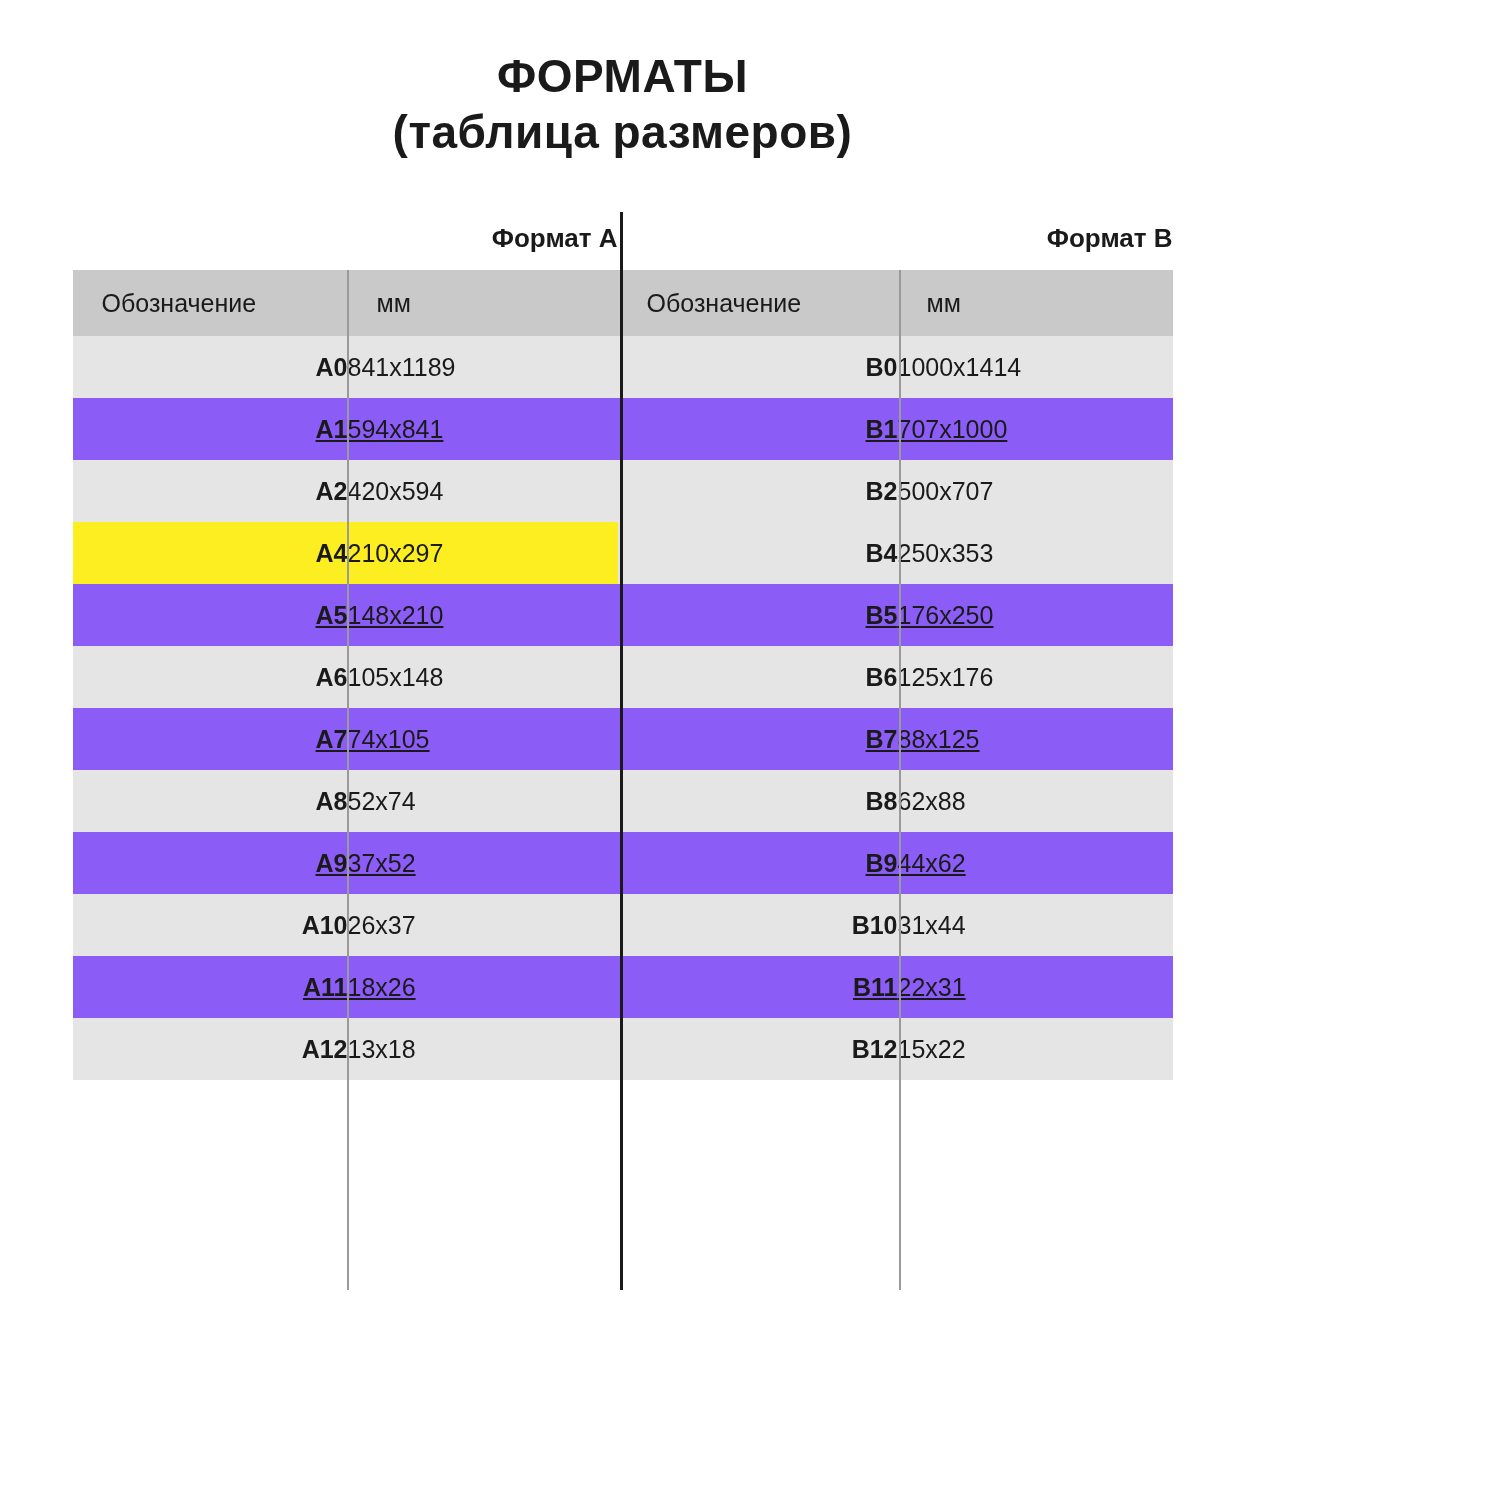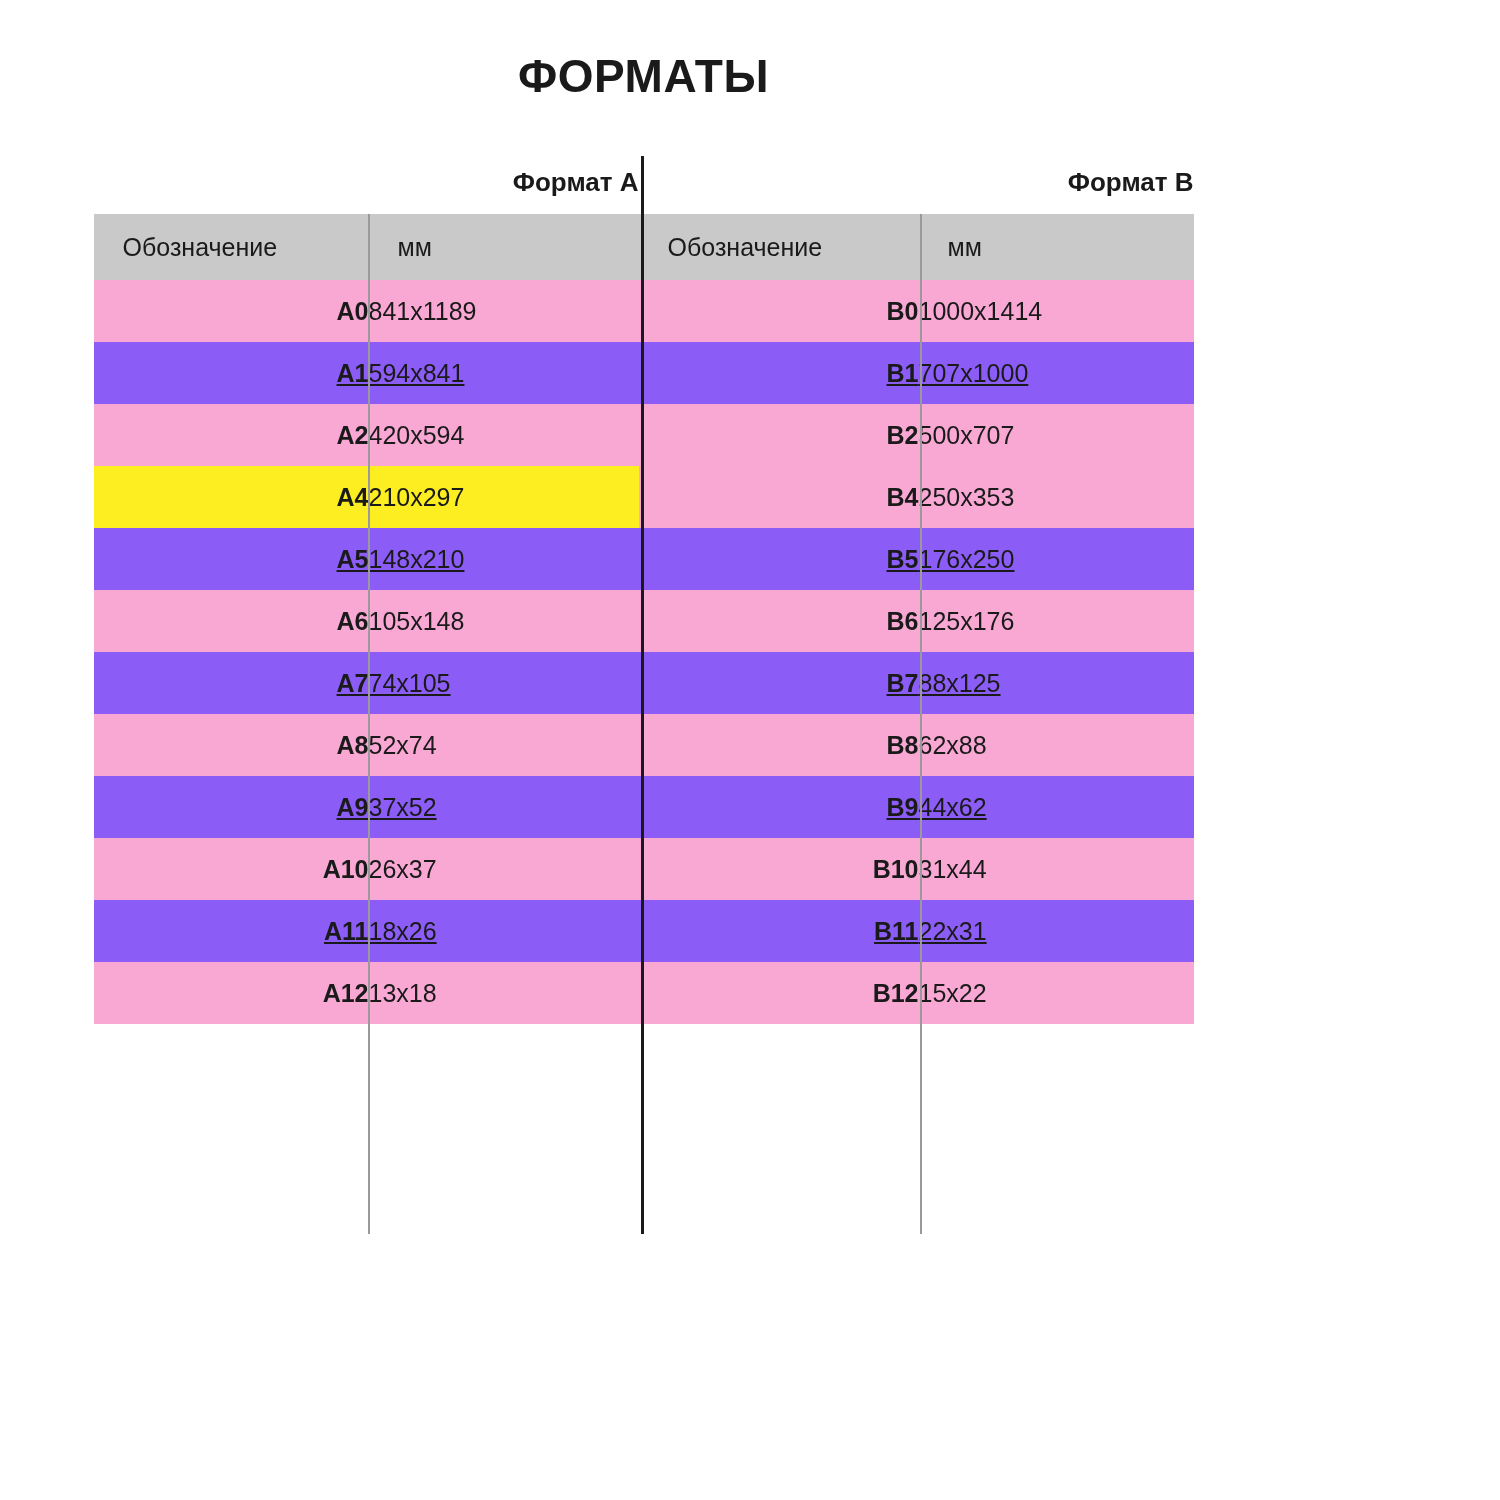--- a/index.html
+++ b/index.html
@@ -17,21 +17,20 @@
   }
 
   .page {
     width: 1245px;
     height: 1500px;
     box-sizing: border-box;
     padding: 0;
     display: flex;
     flex-direction: column;
     align-items: center;
-    margin-left: 21px;
   }
 
   .title-block {
     margin-top: 48px;
     text-align: center;
     line-height: 1.22;
   }
   .title-line {
     font-size: 46px;
     font-weight: bold;
@@ -95,21 +94,21 @@
     font-size: 25px;
     padding-left: 29px;
   }
   tr.head .cell-code {
     font-weight: normal;
     text-align: left;
     padding-left: 29px;
   }
 
   tr.alt td { background: #8b5cf6; text-decoration: underline; }
-  tr.plain td { background: #f9a8d4; }
+  tr.plain td { background: #e5e5e5; }
 
   td.hl { background: #fcee21 !important; }
 
   
   .vline {
     position: absolute;
     width: 3px;
     background: #1a1a1a;
     top: 0;
   }
@@ -135,20 +134,21 @@
     height: 1020px;
   }
 </style>
 </head>
 <body>
 
 <div class="page">
 
   <div class="title-block">
     <div class="title-line">ФОРМАТЫ</div>
+    <div class="title-line">(таблица размеров)</div>
   </div>
 
   <div class="table-wrap">
 
     <div class="group-headers">
       <div class="group-head-cell gh-a">Формат А</div>
       <div class="group-head-cell gh-gap"></div>
       <div class="group-head-cell gh-b">Формат В</div>
     </div>
 

